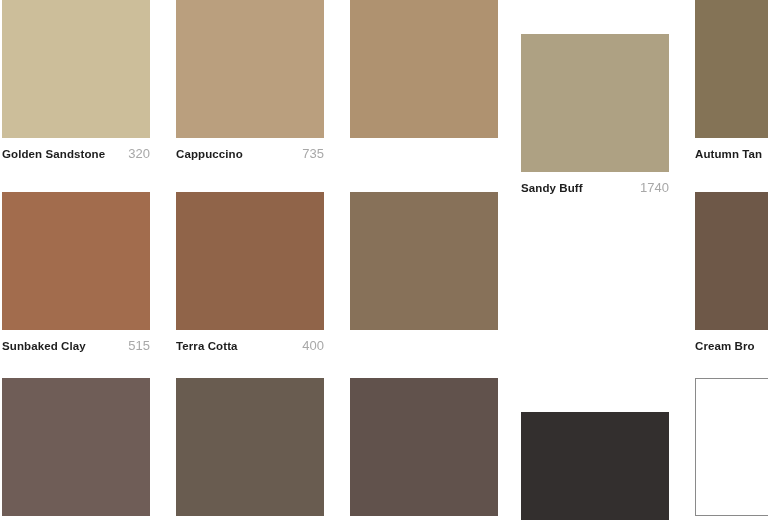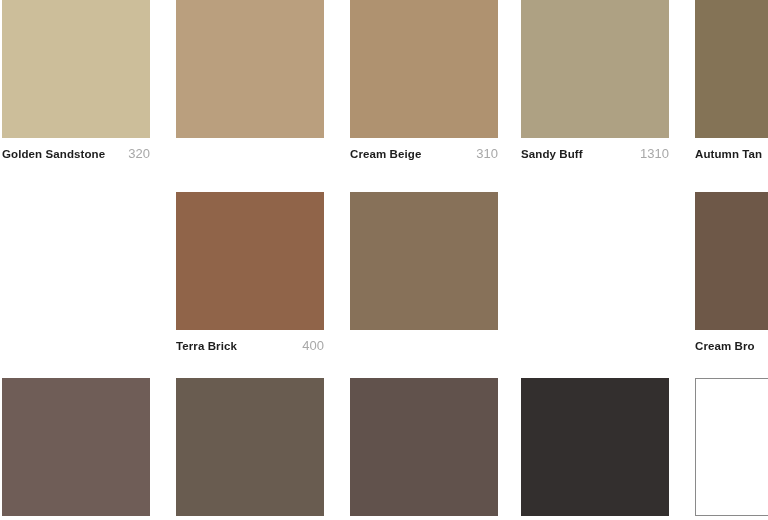--- a/index.html
+++ b/index.html
@@ -66,67 +66,74 @@
     font-weight: normal;
     color: #a8a8a8;
     white-space: nowrap;
     padding-left: 6px;
   }
 
   
   .col-0 { left: 2px; }
   .col-1 { left: 176px; }
   .col-2 { left: 350px; }
-  .col-3 { left: 521px; }
+  .col-3 { left: 521px; margin-top: 34px; }
   .col-4 { left: 695px; }
 
   
   .row-0 { top: 0px; }
   .row-1 { top: 192px; }
   .row-2 { top: 378px; }
 </style>
 </head>
 <body>
 
 <div id="swatch-grid">
     <div class="swatch-cell row-0 col-0">
       <div class="swatch-chip" style="background: rgb(204, 190, 154);"></div>
       <div class="swatch-caption">
         <span class="swatch-name">Golden Sandstone</span>
         <span class="swatch-code">320</span>
       </div>
     </div>
     <div class="swatch-cell row-0 col-1">
       <div class="swatch-chip" style="background: rgb(186, 159, 126);"></div>
+      <div class="swatch-caption">
+        <span class="swatch-name">Cappuccino</span>
+        <span class="swatch-code">735</span>
+      </div>
     </div>
     <div class="swatch-cell row-0 col-2">
       <div class="swatch-chip" style="background: rgb(175, 146, 112);"></div>
-      <div class="swatch-caption">
-        <span class="swatch-name">Cream Beige</span>
-        <span class="swatch-code">310</span>
-      </div>
     </div>
     <div class="swatch-cell row-0 col-3">
       <div class="swatch-chip" style="background: rgb(174, 161, 131);"></div>
       <div class="swatch-caption">
         <span class="swatch-name">Sandy Buff</span>
-        <span class="swatch-code">1310</span>
+        <span class="swatch-code">1740</span>
       </div>
     </div>
     <div class="swatch-cell row-0 col-4">
       <div class="swatch-chip" style="background: rgb(132, 115, 86);"></div>
       <div class="swatch-caption">
         <span class="swatch-name">Autumn Tan</span>
         <span class="swatch-code"></span>
       </div>
     </div>
+    <div class="swatch-cell row-1 col-0">
+      <div class="swatch-chip" style="background: rgb(162, 108, 77);"></div>
+      <div class="swatch-caption">
+        <span class="swatch-name">Sunbaked Clay</span>
+        <span class="swatch-code">515</span>
+      </div>
+    </div>
     <div class="swatch-cell row-1 col-1">
       <div class="swatch-chip" style="background: rgb(144, 100, 73);"></div>
       <div class="swatch-caption">
-        <span class="swatch-name">Terra Brick</span>
+        <span class="swatch-name">Terra Cotta</span>
         <span class="swatch-code">400</span>
       </div>
     </div>
     <div class="swatch-cell row-1 col-2">
       <div class="swatch-chip" style="background: rgb(135, 113, 89);"></div>
     </div>
     <div class="swatch-cell row-1 col-4">
       <div class="swatch-chip" style="background: rgb(110, 88, 72);"></div>
       <div class="swatch-caption">
         <span class="swatch-name">Cream Bro</span>

